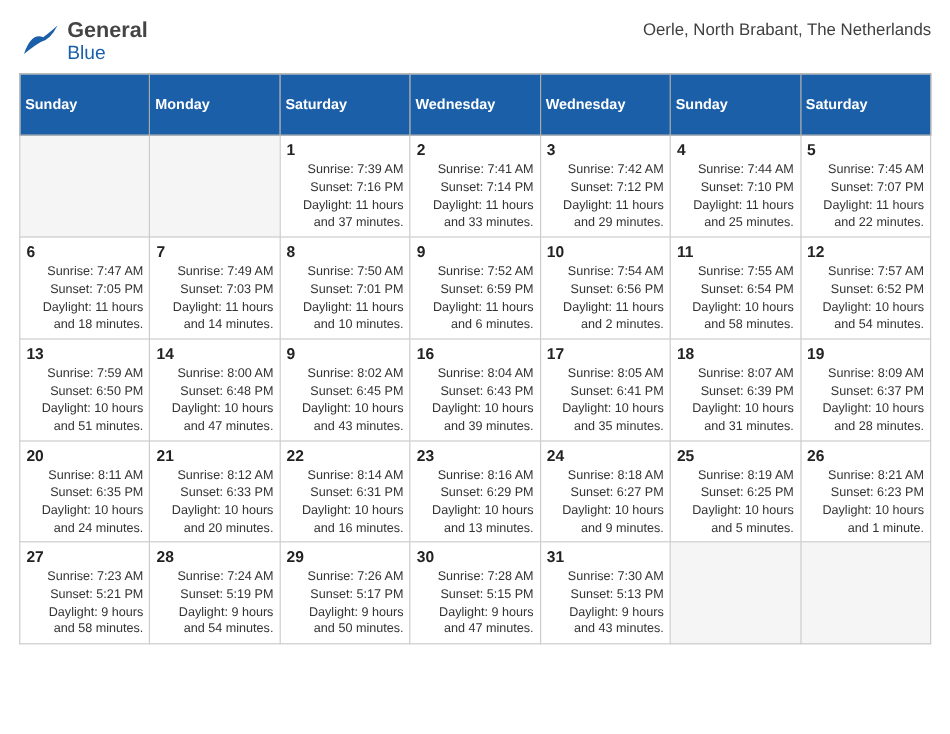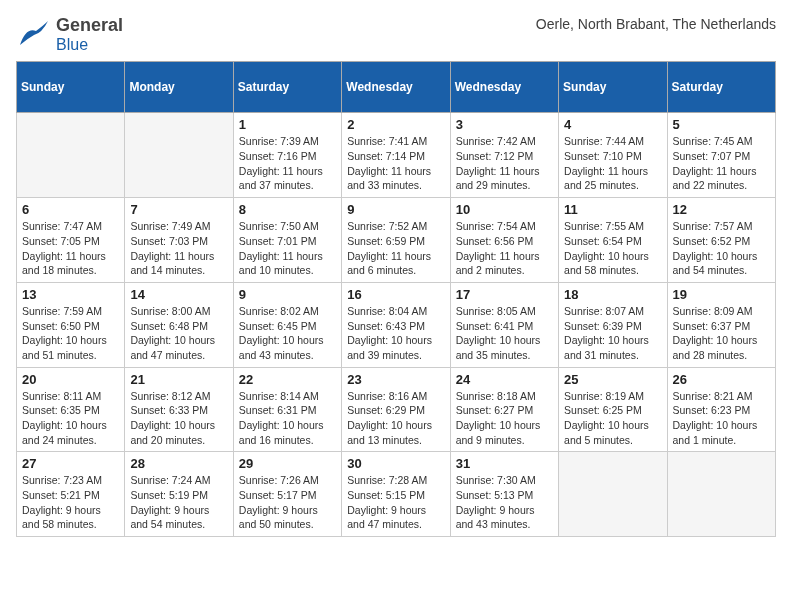--- a/index.html
+++ b/index.html
@@ -61,20 +61,21 @@
       font-size: 13px;
       font-weight: bold;
       color: #222;
       display: block;
       margin-bottom: 2px;
     }
     .day-info {
       font-size: 10.5px;
       color: #333;
       line-height: 1.4;
+      text-align: right;
     }
   </style>
 </head>
 <body>
 
 <div class="header">
   <div class="logo">
     <div style="display:flex;align-items:center;gap:4px;">
       <div style="position:relative;width:36px;height:36px;">
         <svg width="36" height="36" viewBox="0 0 36 36">

